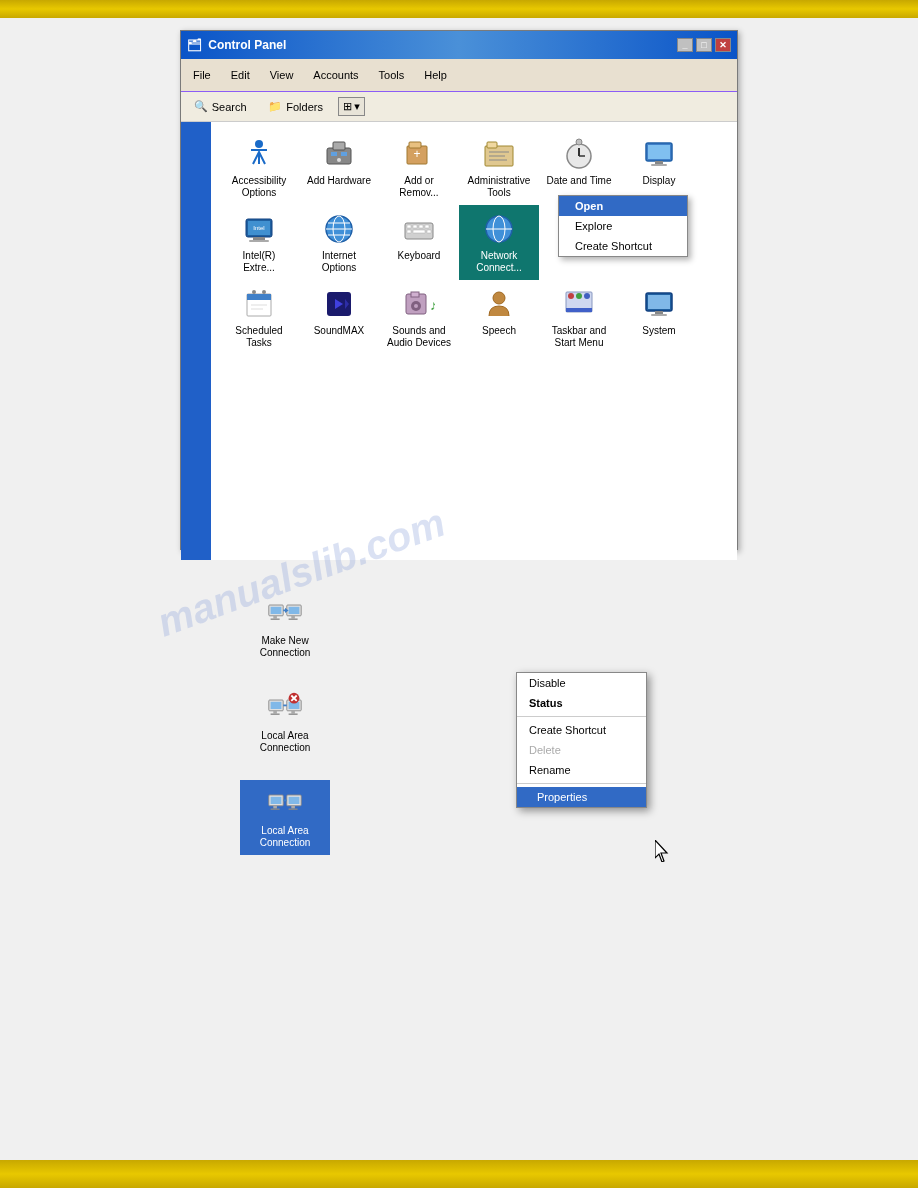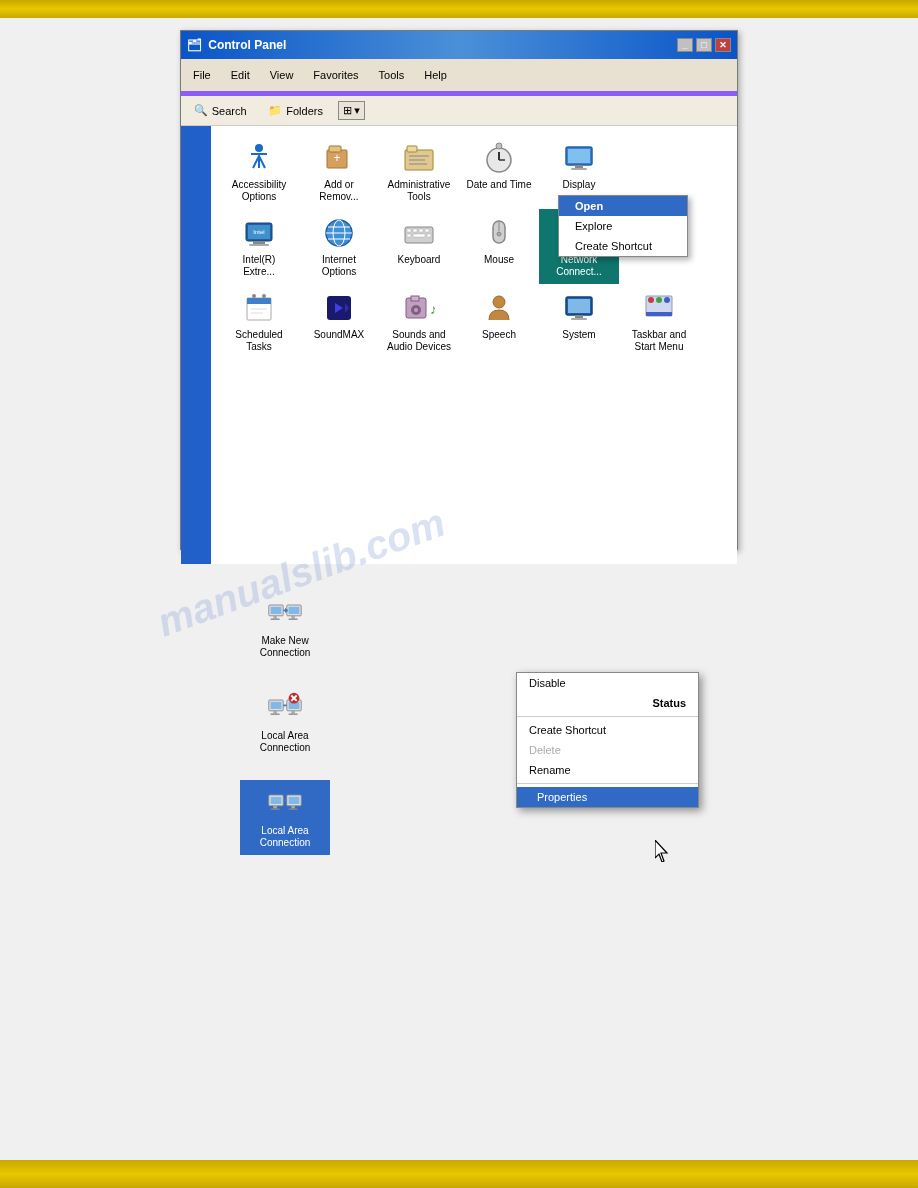--- a/index.html
+++ b/index.html
@@ -64,21 +64,21 @@
       cursor: pointer;
     }
 
     
     .menu-bar {
       height: 22px;
       background: #e8e0d0;
       display: flex;
       align-items: center;
       padding: 16px 8px;
-      border-bottom: 5px solid #8b5cf6;
+      border-bottom: 1px solid #8b5cf6;
       font-size: 11px;
       gap: 12px;
     }
     .menu-item {
       cursor: pointer;
       padding: 2px 4px;
     }
 
     
     .toolbar {
@@ -186,32 +186,32 @@
       padding: 10px 60px;
       align-items: flex-start;
       flex-direction: column;
     }
 
     
     .context-menu-2 {
       position: absolute;
       top: 672px;
       left: 516px;
-      width: 183px;
+      width: 131px;
       background: white;
       border: 1px solid #888;
       box-shadow: 3px 3px 8px rgba(0,0,0,0.4);
       z-index: 200;
       font-size: 11px;
     }
     .ctx2-item {
       padding: 4px 12px;
       cursor: pointer;
     }
-    .ctx2-item.bold { font-weight: bold; text-align: right; }
+    .ctx2-item.bold { font-weight: bold; }
     .ctx2-item.selected { background: #316ac5; color: white; padding-left: 20px; }
     .ctx2-item.disabled { color: #aaa; }
     .ctx2-sep {
       height: 1px;
       background: #ccc;
       margin: 3px 0;
     }
 
     
     .watermark {
@@ -248,21 +248,21 @@
       <div class="title-btn">_</div>
       <div class="title-btn">□</div>
       <div class="title-btn" style="background:#c04040;color:white;">✕</div>
     </div>
   </div>
 
   <div class="menu-bar">
     <span class="menu-item">File</span>
     <span class="menu-item">Edit</span>
     <span class="menu-item">View</span>
-    <span class="menu-item">Favorites</span>
+    <span class="menu-item">Accounts</span>
     <span class="menu-item">Tools</span>
     <span class="menu-item">Help</span>
   </div>
 
   <div class="toolbar">
     <button class="toolbar-btn">
       <span>🔍</span>
       <span>Search</span>
     </button>
     <button class="toolbar-btn">
@@ -285,20 +285,32 @@
             <svg width="32" height="32" viewBox="0 0 32 32">
                 <circle cx="16" cy="6" r="4" fill="#1a6bc8"></circle>
                 <path d="M8 12h16M16 14v12M10 26l6-12 6 12" stroke="#1a6bc8" stroke-width="2" fill="none"></path>
               </svg>
           </div>
           <span>Accessibility<br>Options</span>
         </div>
         <div class="icon-item">
           <div class="icon-img">
             <svg width="32" height="32" viewBox="0 0 32 32">
+                <rect x="4" y="10" width="24" height="16" rx="2" fill="#888" stroke="#555" stroke-width="1"></rect>
+                <rect x="10" y="4" width="12" height="8" rx="1" fill="#aaa" stroke="#555" stroke-width="1"></rect>
+                <rect x="8" y="14" width="6" height="4" fill="#60a0e0"></rect>
+                <rect x="18" y="14" width="6" height="4" fill="#60a0e0"></rect>
+                <circle cx="16" cy="22" r="2" fill="#ddd"></circle>
+              </svg>
+          </div>
+          <span>Add Hardware</span>
+        </div>
+        <div class="icon-item">
+          <div class="icon-img">
+            <svg width="32" height="32" viewBox="0 0 32 32">
                 <rect x="4" y="8" width="20" height="18" rx="1" fill="#d4a060" stroke="#a07830" stroke-width="1"></rect>
                 <rect x="6" y="4" width="12" height="6" rx="1" fill="#e8c080" stroke="#a07830" stroke-width="1"></rect>
                 <text x="14" y="20" font-size="12" fill="white" text-anchor="middle">+</text>
               </svg>
           </div>
           <span>Add or<br>Remov...</span>
         </div>
         <div class="icon-item">
           <div class="icon-img">
             <svg width="32" height="32" viewBox="0 0 32 32">
@@ -367,30 +379,20 @@
                 <rect x="10" y="12" width="4" height="3" rx="0.5" fill="white" stroke="#aaa" stroke-width="0.5"></rect>
                 <rect x="16" y="12" width="4" height="3" rx="0.5" fill="white" stroke="#aaa" stroke-width="0.5"></rect>
                 <rect x="22" y="12" width="4" height="3" rx="0.5" fill="white" stroke="#aaa" stroke-width="0.5"></rect>
                 <rect x="4" y="17" width="4" height="3" rx="0.5" fill="white" stroke="#aaa" stroke-width="0.5"></rect>
                 <rect x="10" y="17" width="12" height="3" rx="0.5" fill="white" stroke="#aaa" stroke-width="0.5"></rect>
                 <rect x="24" y="17" width="4" height="3" rx="0.5" fill="white" stroke="#aaa" stroke-width="0.5"></rect>
               </svg>
           </div>
           <span>Keyboard</span>
         </div>
-        <div class="icon-item">
-          <div class="icon-img">
-            <svg width="32" height="32" viewBox="0 0 32 32">
-                <rect x="10" y="4" width="12" height="22" rx="6" fill="#d0d0d0" stroke="#888" stroke-width="1.5"></rect>
-                <line x1="16" y1="4" x2="16" y2="14" stroke="#888" stroke-width="1"></line>
-                <circle cx="16" cy="17" r="2" fill="#aaa" stroke="#888" stroke-width="1"></circle>
-              </svg>
-          </div>
-          <span>Mouse</span>
-        </div>
 
         <div class="icon-item net-selected">
           <div class="icon-img">
             <svg width="32" height="32" viewBox="0 0 32 32">
                 <circle cx="16" cy="16" r="13" fill="#4090d8" stroke="#2060a8" stroke-width="1.5"></circle>
                 <ellipse cx="16" cy="16" rx="6" ry="13" fill="none" stroke="white" stroke-width="1"></ellipse>
                 <line x1="3" y1="16" x2="29" y2="16" stroke="white" stroke-width="1"></line>
               </svg>
           </div>
           <span>Network<br>Connect...</span>
@@ -437,39 +439,39 @@
             <svg width="32" height="32" viewBox="0 0 32 32">
                 <circle cx="16" cy="10" r="6" fill="#c08840" stroke="#a06820" stroke-width="1"></circle>
                 <path d="M6 28 Q6 18 16 18 Q26 18 26 28" fill="#c08840" stroke="#a06820" stroke-width="1"></path>
               </svg>
           </div>
           <span>Speech</span>
         </div>
         <div class="icon-item">
           <div class="icon-img">
             <svg width="32" height="32" viewBox="0 0 32 32">
-                <rect x="3" y="5" width="26" height="18" rx="2" fill="#2060a0" stroke="#104080" stroke-width="1.5"></rect>
-                <rect x="5" y="7" width="22" height="14" fill="#80b8e8"></rect>
-                <rect x="12" y="23" width="8" height="3" fill="#888"></rect>
-                <rect x="8" y="26" width="16" height="2" rx="1" fill="#aaa"></rect>
-              </svg>
-          </div>
-          <span>System</span>
-        </div>
-        <div class="icon-item">
-          <div class="icon-img">
-            <svg width="32" height="32" viewBox="0 0 32 32">
                 <rect x="3" y="4" width="26" height="20" rx="1" fill="#d0d8f0" stroke="#8898c0" stroke-width="1"></rect>
                 <rect x="3" y="20" width="26" height="4" fill="#4060c8"></rect>
                 <circle cx="8" cy="8" r="3" fill="#c04040"></circle>
                 <circle cx="16" cy="8" r="3" fill="#40a040"></circle>
                 <circle cx="24" cy="8" r="3" fill="#4060c0"></circle>
               </svg>
           </div>
           <span>Taskbar and<br>Start Menu</span>
+        </div>
+        <div class="icon-item">
+          <div class="icon-img">
+            <svg width="32" height="32" viewBox="0 0 32 32">
+                <rect x="3" y="5" width="26" height="18" rx="2" fill="#2060a0" stroke="#104080" stroke-width="1.5"></rect>
+                <rect x="5" y="7" width="22" height="14" fill="#80b8e8"></rect>
+                <rect x="12" y="23" width="8" height="3" fill="#888"></rect>
+                <rect x="8" y="26" width="16" height="2" rx="1" fill="#aaa"></rect>
+              </svg>
+          </div>
+          <span>System</span>
         </div>
       </div>
     </div>
   </div>
 </div>
 
 <div class="context-menu-1">
   <div class="ctx-item bold highlighted">Open</div>
   <div class="ctx-item">Explore</div>
   <div class="ctx-item">Create Shortcut</div>

